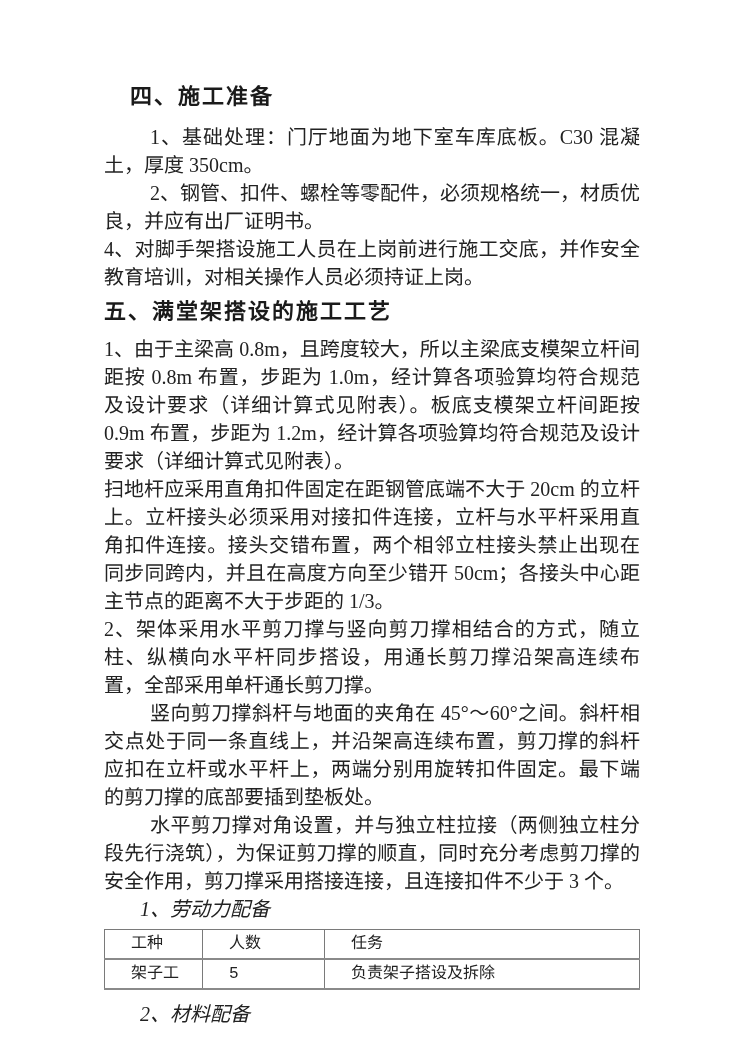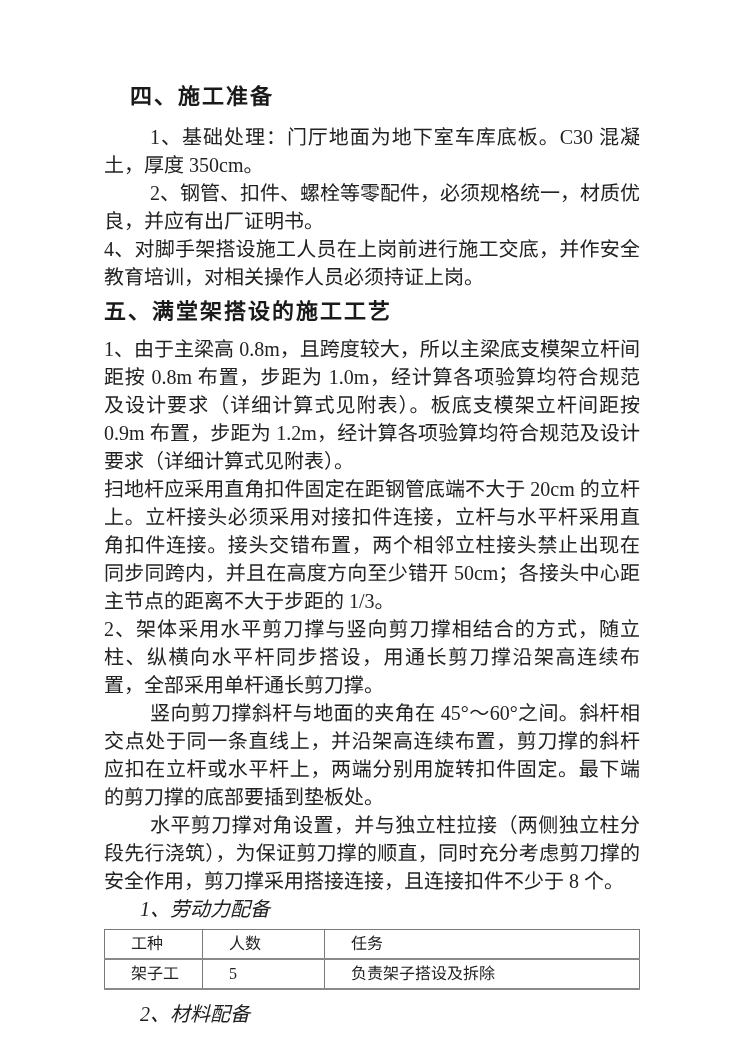--- a/index.html
+++ b/index.html
@@ -52,20 +52,21 @@
   }
   p.sub-2 { margin-top: 10px; }
 
   table.labor {
     margin-top: 6px;
     width: 536px;
     border-collapse: collapse;
     table-layout: fixed;
     font-size: 16px;
     color: #222222;
+    font-family: Liberation Mono, monospace;
   }
   table.labor col.c1 { width: 98px; }
   table.labor col.c2 { width: 122px; }
   table.labor th, table.labor td {
     border: 1px solid #7a7a7a;
     font-weight: normal;
     text-align: left;
     padding: 3px 4px 3px 26px;
     height: 22px;
     line-height: 22px;
@@ -85,21 +86,21 @@
     <p class="body fl-indent">1、基础处理：门厅地面为地下室车库底板。C30 混凝土，厚度 350cm。</p>
     <p class="body fl-indent">2、钢管、扣件、螺栓等零配件，必须规格统一，材质优良，并应有出厂证明书。</p>
     <p class="body">4、对脚手架搭设施工人员在上岗前进行施工交底，并作安全教育培训，对相关操作人员必须持证上岗。</p>
 
     <h2 class="sec sec-5">五、满堂架搭设的施工工艺</h2>
 
     <p class="body">1、由于主梁高 0.8m，且跨度较大，所以主梁底支模架立杆间距按 0.8m 布置，步距为 1.0m，经计算各项验算均符合规范及设计要求（详细计算式见附表）。板底支模架立杆间距按 0.9m 布置，步距为 1.2m，经计算各项验算均符合规范及设计要求（详细计算式见附表）。</p>
     <p class="body">扫地杆应采用直角扣件固定在距钢管底端不大于 20cm 的立杆上。立杆接头必须采用对接扣件连接，立杆与水平杆采用直角扣件连接。接头交错布置，两个相邻立柱接头禁止出现在同步同跨内，并且在高度方向至少错开 50cm；各接头中心距主节点的距离不大于步距的 1/3。</p>
     <p class="body">2、架体采用水平剪刀撑与竖向剪刀撑相结合的方式，随立柱、纵横向水平杆同步搭设，用通长剪刀撑沿架高连续布置，全部采用单杆通长剪刀撑。</p>
     <p class="body fl-indent">竖向剪刀撑斜杆与地面的夹角在 45°～60°之间。斜杆相交点处于同一条直线上，并沿架高连续布置，剪刀撑的斜杆应扣在立杆或水平杆上，两端分别用旋转扣件固定。最下端的剪刀撑的底部要插到垫板处。</p>
-    <p class="body fl-indent">水平剪刀撑对角设置，并与独立柱拉接（两侧独立柱分段先行浇筑），为保证剪刀撑的顺直，同时充分考虑剪刀撑的安全作用，剪刀撑采用搭接连接，且连接扣件不少于 8 个。</p>
+    <p class="body fl-indent">水平剪刀撑对角设置，并与独立柱拉接（两侧独立柱分段先行浇筑），为保证剪刀撑的顺直，同时充分考虑剪刀撑的安全作用，剪刀撑采用搭接连接，且连接扣件不少于 3 个。</p>
 
 
     <p class="sub">1、劳动力配备</p>
 
     <table class="labor">
       <colgroup>
           <col class="c1">
           <col class="c2">
           <col class="c3">
         </colgroup>

